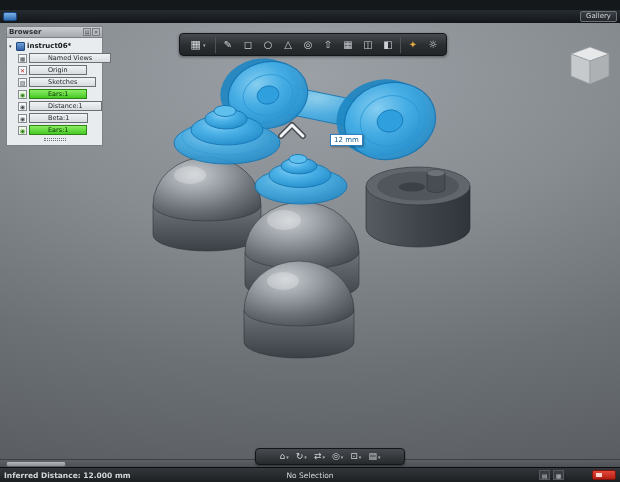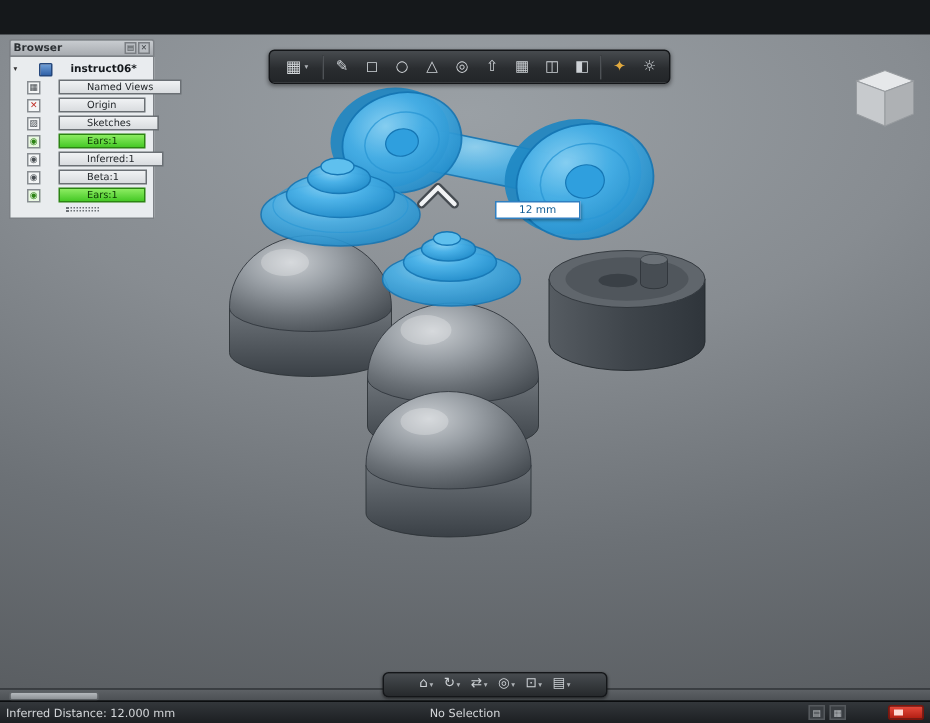--- a/index.html
+++ b/index.html
@@ -36,34 +36,34 @@
   
   .viewcube{position:absolute;right:8px;top:20px;width:44px;height:46px;}
 
   
   .browser{position:absolute;left:6px;top:3px;width:97px;}
   .browser-header{height:12px;display:flex;align-items:center;padding:0 2px;font-size:7px;font-weight:bold;color:#2c3034;
     background:linear-gradient(#c9cdd1,#a7abb0);border:1px solid #7d8186;border-radius:2px 2px 0 0;}
   .bh-spacer{flex:1;}
   .bh-btn{width:8px;height:8px;margin-left:1px;background:#b9bdc2;border:1px solid #7a7e83;font-size:5px;line-height:6px;text-align:center;color:#3c4044;}
   .browser-tree{background:rgba(238,241,243,.95);border:1px solid #7d8186;border-top:0;padding:2px 2px 4px;}
-  .tree-row{display:flex;align-items:center;height:12px;gap:12px;}
+  .tree-row{display:flex;align-items:center;height:12px;gap:2px;}
   .tree-row.child{margin-left:9px;}
   .tw{font-size:5px;color:#333;width:5px;flex:0 0 auto;}
   .root-icon{width:9px;height:9px;background:linear-gradient(#6f9fd8,#3162a8);border:1px solid #24477c;border-radius:1px;flex:0 0 auto;}
   .root-label{font-size:7px;font-weight:bold;color:#14181c;white-space:nowrap;}
   .titem-icon{width:9px;height:9px;background:#f4f6f7;border:1px solid #888d92;font-size:6px;line-height:7px;text-align:center;color:#4a5055;flex:0 0 auto;}
   .titem-icon.red{color:#c03028;}
   .titem-icon.greenish{color:#2c8413;background:#eaf8e2;}
   .chip{font-size:6.5px;line-height:8px;padding:0 18px;border:1px solid #6b7075;background:linear-gradient(#f0f2f4,#d9dcdf);color:#24282c;white-space:nowrap;}
   .chip.green{background:linear-gradient(#8cec62,#46c926);border-color:#2c8413;color:#0b3503;}
   .tree-grip{width:22px;height:3px;margin:2px auto 0;border-top:1px dotted #6b7075;border-bottom:1px dotted #6b7075;}
 
   
-  .mtooltip{position:absolute;left:330px;top:111px;background:#ffffff;border:1px solid #2f7fc1;font-size:7px;line-height:10px;padding:0 15px;color:#0f5c94;box-shadow:1px 1px 2px rgba(0,0,0,.35);white-space:nowrap;}
+  .mtooltip{position:absolute;left:330px;top:111px;background:#ffffff;border:1px solid #2f7fc1;font-size:7px;line-height:10px;padding:0 3px;color:#0f5c94;box-shadow:1px 1px 2px rgba(0,0,0,.35);white-space:nowrap;}
 
   
   .ruler{position:absolute;left:498px;top:395px;width:120px;height:40px;font-size:6px;color:#2e3236;}
   .rlabel0{position:absolute;left:1px;top:0;}
   .rlabel10{position:absolute;left:44px;top:0;}
   .rticks{position:absolute;left:0;top:7px;}
   .runit{position:absolute;left:60px;top:8px;width:18px;height:10px;background:linear-gradient(#d8dbde,#b9bcbf);border:1px solid #74787c;text-align:center;line-height:8px;font-size:6px;color:#24282c;}
   .rinput{position:absolute;border:1px solid #6a6e72;background:#f6f7f8;font-size:7px;text-align:right;padding:0 1px;color:#1c2024;}
   .rinput.spacing{left:94px;top:7px;width:21px;height:11px;}
   .rinput.subdiv{left:3px;top:24px;width:15px;height:10px;}
@@ -73,34 +73,38 @@
     background:linear-gradient(#474b4f,#26292c);border:1px solid #141619;border-radius:4px;box-shadow:0 1px 2px rgba(0,0,0,.45);}
   .nav-btn{display:flex;align-items:center;gap:1px;padding:0 3px;color:#ced2d6;}
   .nav-btn .g{font-size:9px;line-height:15px;}
 
   
   .hscroll{position:absolute;left:0;top:459px;width:620px;height:8px;background:linear-gradient(#5d6165,#4c5054);border-top:1px solid #3b3f43;}
   .hthumb{position:absolute;left:6px;top:1px;width:60px;height:6px;background:linear-gradient(#b4b8bc,#8d9195);border:1px solid #5d6165;border-radius:2px;}
 
   
   .statusbar{position:absolute;left:0;top:467px;width:620px;height:15px;background:linear-gradient(#33373b,#1c1f22);border-top:1px solid #0b0d0f;color:#d4d7da;font-size:7.5px;}
-  .sb-left{position:absolute;left:4px;top:3px;white-space:nowrap;}
+  .sb-left{position:absolute;left:4px;top:3px;white-space:nowrap;font-weight:bold;}
   .sb-center{position:absolute;left:50%;transform:translateX(-50%);top:3px;white-space:nowrap;}
   .sb-btn{position:absolute;top:2px;width:11px;height:10px;background:#3a3e42;border:1px solid #55595d;color:#b9bdc1;font-size:6px;line-height:9px;text-align:center;}
   .sb-btn.one{right:70px;}
   .sb-btn.two{right:56px;}
   .sb-red{position:absolute;right:4px;top:2px;width:24px;height:10px;background:linear-gradient(#e5483a,#b21e12);border:1px solid #7e150c;border-radius:2px;}
   .sb-red i{display:block;width:6px;height:4px;margin:2px 0 0 3px;background:#ffd9d4;}
 </style>
 </head>
 <body>
 
 <div class="app">
 
 
+  <div class="menustrip">
+    <span class="appmenu"></span>
+    <span class="gallery-btn">Gallery</span>
+  </div>
 
   <div class="viewport">
 
     <svg class="scene" viewBox="0 0 620 436" xmlns="http://www.w3.org/2000/svg">
       <defs>
         <radialGradient id="gDome" cx="38%" cy="28%" r="80%">
           <stop offset="0" stop-color="#c9cdd1"></stop>
           <stop offset="0.35" stop-color="#9aa0a6"></stop>
           <stop offset="0.7" stop-color="#6a7076"></stop>
           <stop offset="1" stop-color="#474d53"></stop>
@@ -237,21 +241,21 @@
         <div class="tree-row child">
           <span class="titem-icon">▨</span>
           <span class="chip">Sketches</span>
         </div>
         <div class="tree-row child">
           <span class="titem-icon greenish">◉</span>
           <span class="chip green">Ears:1</span>
         </div>
         <div class="tree-row child">
           <span class="titem-icon">◉</span>
-          <span class="chip">Inferred:1</span>
+          <span class="chip">Distance:1</span>
         </div>
         <div class="tree-row child">
           <span class="titem-icon">◉</span>
           <span class="chip">Beta:1</span>
         </div>
         <div class="tree-row child">
           <span class="titem-icon greenish">◉</span>
           <span class="chip green">Ears:1</span>
         </div>
         <div class="tree-grip"></div>

